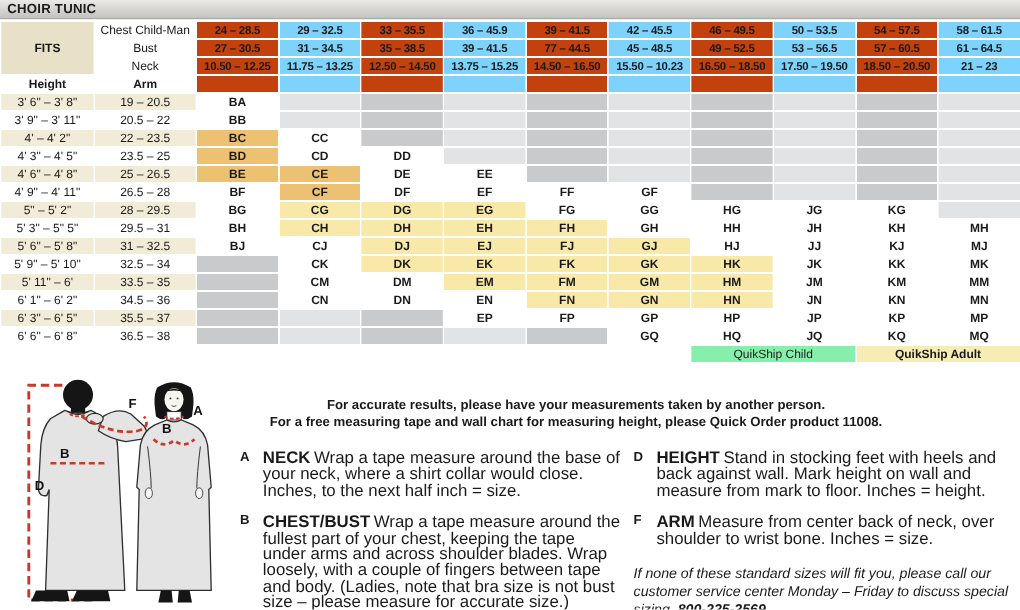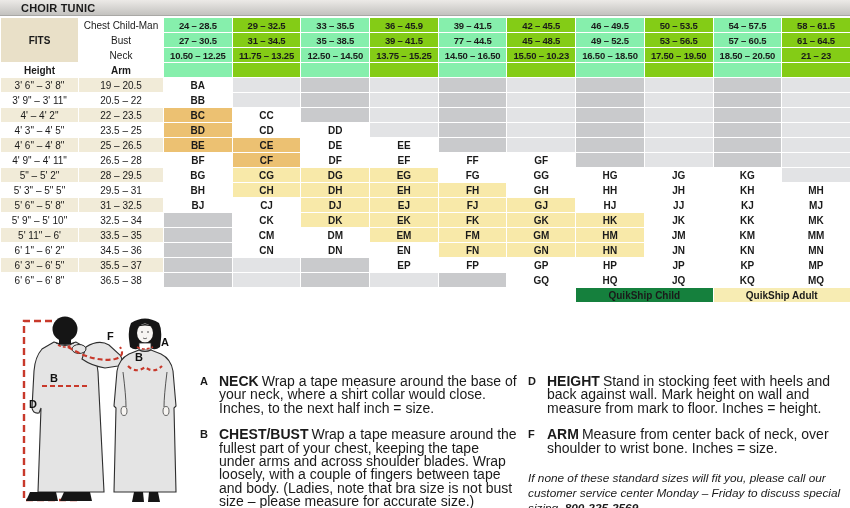--- a/index.html
+++ b/index.html
@@ -2,44 +2,44 @@
 <html><head>
 <meta charset="utf-8">
 <style>
   * { margin:0; padding:0; box-sizing:border-box; }
   body { font-family:"Liberation Sans", sans-serif; background:#fff; color:#1a1a1a; }
   .page { position:relative; width:850px; height:508px; background:#fff; overflow:hidden; }
 
   
   .titlebar { position:absolute; top:0; left:0; width:850px; height:16px;
     background:linear-gradient(#eceae7,#c3c2bf); border-bottom:1px solid #a9a8a5;
-    font-weight:bold; font-size:11px; line-height:16px; padding-left:21px; letter-spacing:.2px; }
+    font-weight:bold; font-size:11px; line-height:16px; padding-left:6px; letter-spacing:.2px; }
 
   
   .tblwrap { position:absolute; top:17px; left:0; width:850px; }
   table.size { border-collapse:collapse; table-layout:fixed; width:850px; font-size:10px; }
   table.size td { height:15px; border:1px solid #fff; padding:0 2px; text-align:center;
     white-space:nowrap; overflow:hidden; }
   td.fits  { background:#e9e0c8; font-weight:bold; }
   td.rlab  { background:#fff; text-align:right; padding-right:5px; font-weight:normal; }
   td.hdr   { font-weight:bold; font-size:9.5px; letter-spacing:-0.2px; }
-  td.cbeige{ background:#86efac; }
-  td.cwhite{ background:#84cc16; }
+  td.cbeige{ background:#c2410c; }
+  td.cwhite{ background:#7dd3fc; }
   td.hlab  { background:#fff; font-weight:bold; }
   td.left  { text-align:left; padding-left:5px; }
   td.hcell { text-align:left; padding-left:5px; }
   td.rbeige{ background:#f1ebd8; }
   td.rwhite{ background:#fff; }
   td.code  { font-weight:bold; background:#fff; }
   td.child { background:#ecc172; }
   td.adult { background:#f8e9a9; }
   td.gdark { background:#c9cacc; }
   td.glight{ background:#e2e3e5; }
   td.qempty{ border:none; background:transparent; }
-  td.qchild{ background:#15803d; font-weight:bold; height:17px; }
+  td.qchild{ background:#86efac; font-weight:normal; height:17px; }
   td.qadult{ background:#f7ecb3; font-weight:bold; height:17px;margin-left:46px; }
 
   
   .intro { position:absolute; top:331px; left:150px; width:660px; text-align:center;
     font-weight:bold; font-size:11px; line-height:14px; }
 
   
   .figure { position:absolute; top:316px; left:2px; }
   .figure text { font-family:"Liberation Sans",sans-serif; font-weight:bold; font-size:11px; fill:#111; }
 
@@ -330,20 +330,24 @@
           </tr>
           <tr>
             <td class="qempty" colspan="8"></td>
             <td class="qchild" colspan="2">QuikShip Child</td>
             <td class="qadult" colspan="2">QuikShip Adult</td>
           </tr>
         </tbody>
     </table>
   </div>
 
+  <div class="intro">
+    <div>For accurate results, please have your measurements taken by another person.</div>
+    <div>For a free measuring tape and wall chart for measuring height, please Quick Order product 11008.</div>
+  </div>
 
   <svg class="figure" width="198" height="192" viewBox="0 0 198 192">
 
     <path d="M50,5 L22,5 L22,184 L78,184" fill="none" stroke="#c8392b" stroke-width="2.4" stroke-dasharray="7,4"></path>
 
     <g>
       <path d="M52,26 L40,33 Q33,41 32,55 L30,92 Q31,98 37,97 L39,92
                L36,176 L102,176 L96,56 Q95,40 86,33 L74,26 Q63,31 52,26 Z" fill="#e4e4e4" stroke="#2e2e2e" stroke-width="1.1"></path>
       <path d="M84,31 Q97,23 107,29 L118,39 Q123,46 116,50 L103,52 Q90,50 80,43 Z" fill="#e4e4e4" stroke="#2e2e2e" stroke-width="1.1"></path>
       <ellipse cx="77" cy="33" rx="7" ry="4.5" fill="#e4e4e4" stroke="#2e2e2e" stroke-width="1"></ellipse>

